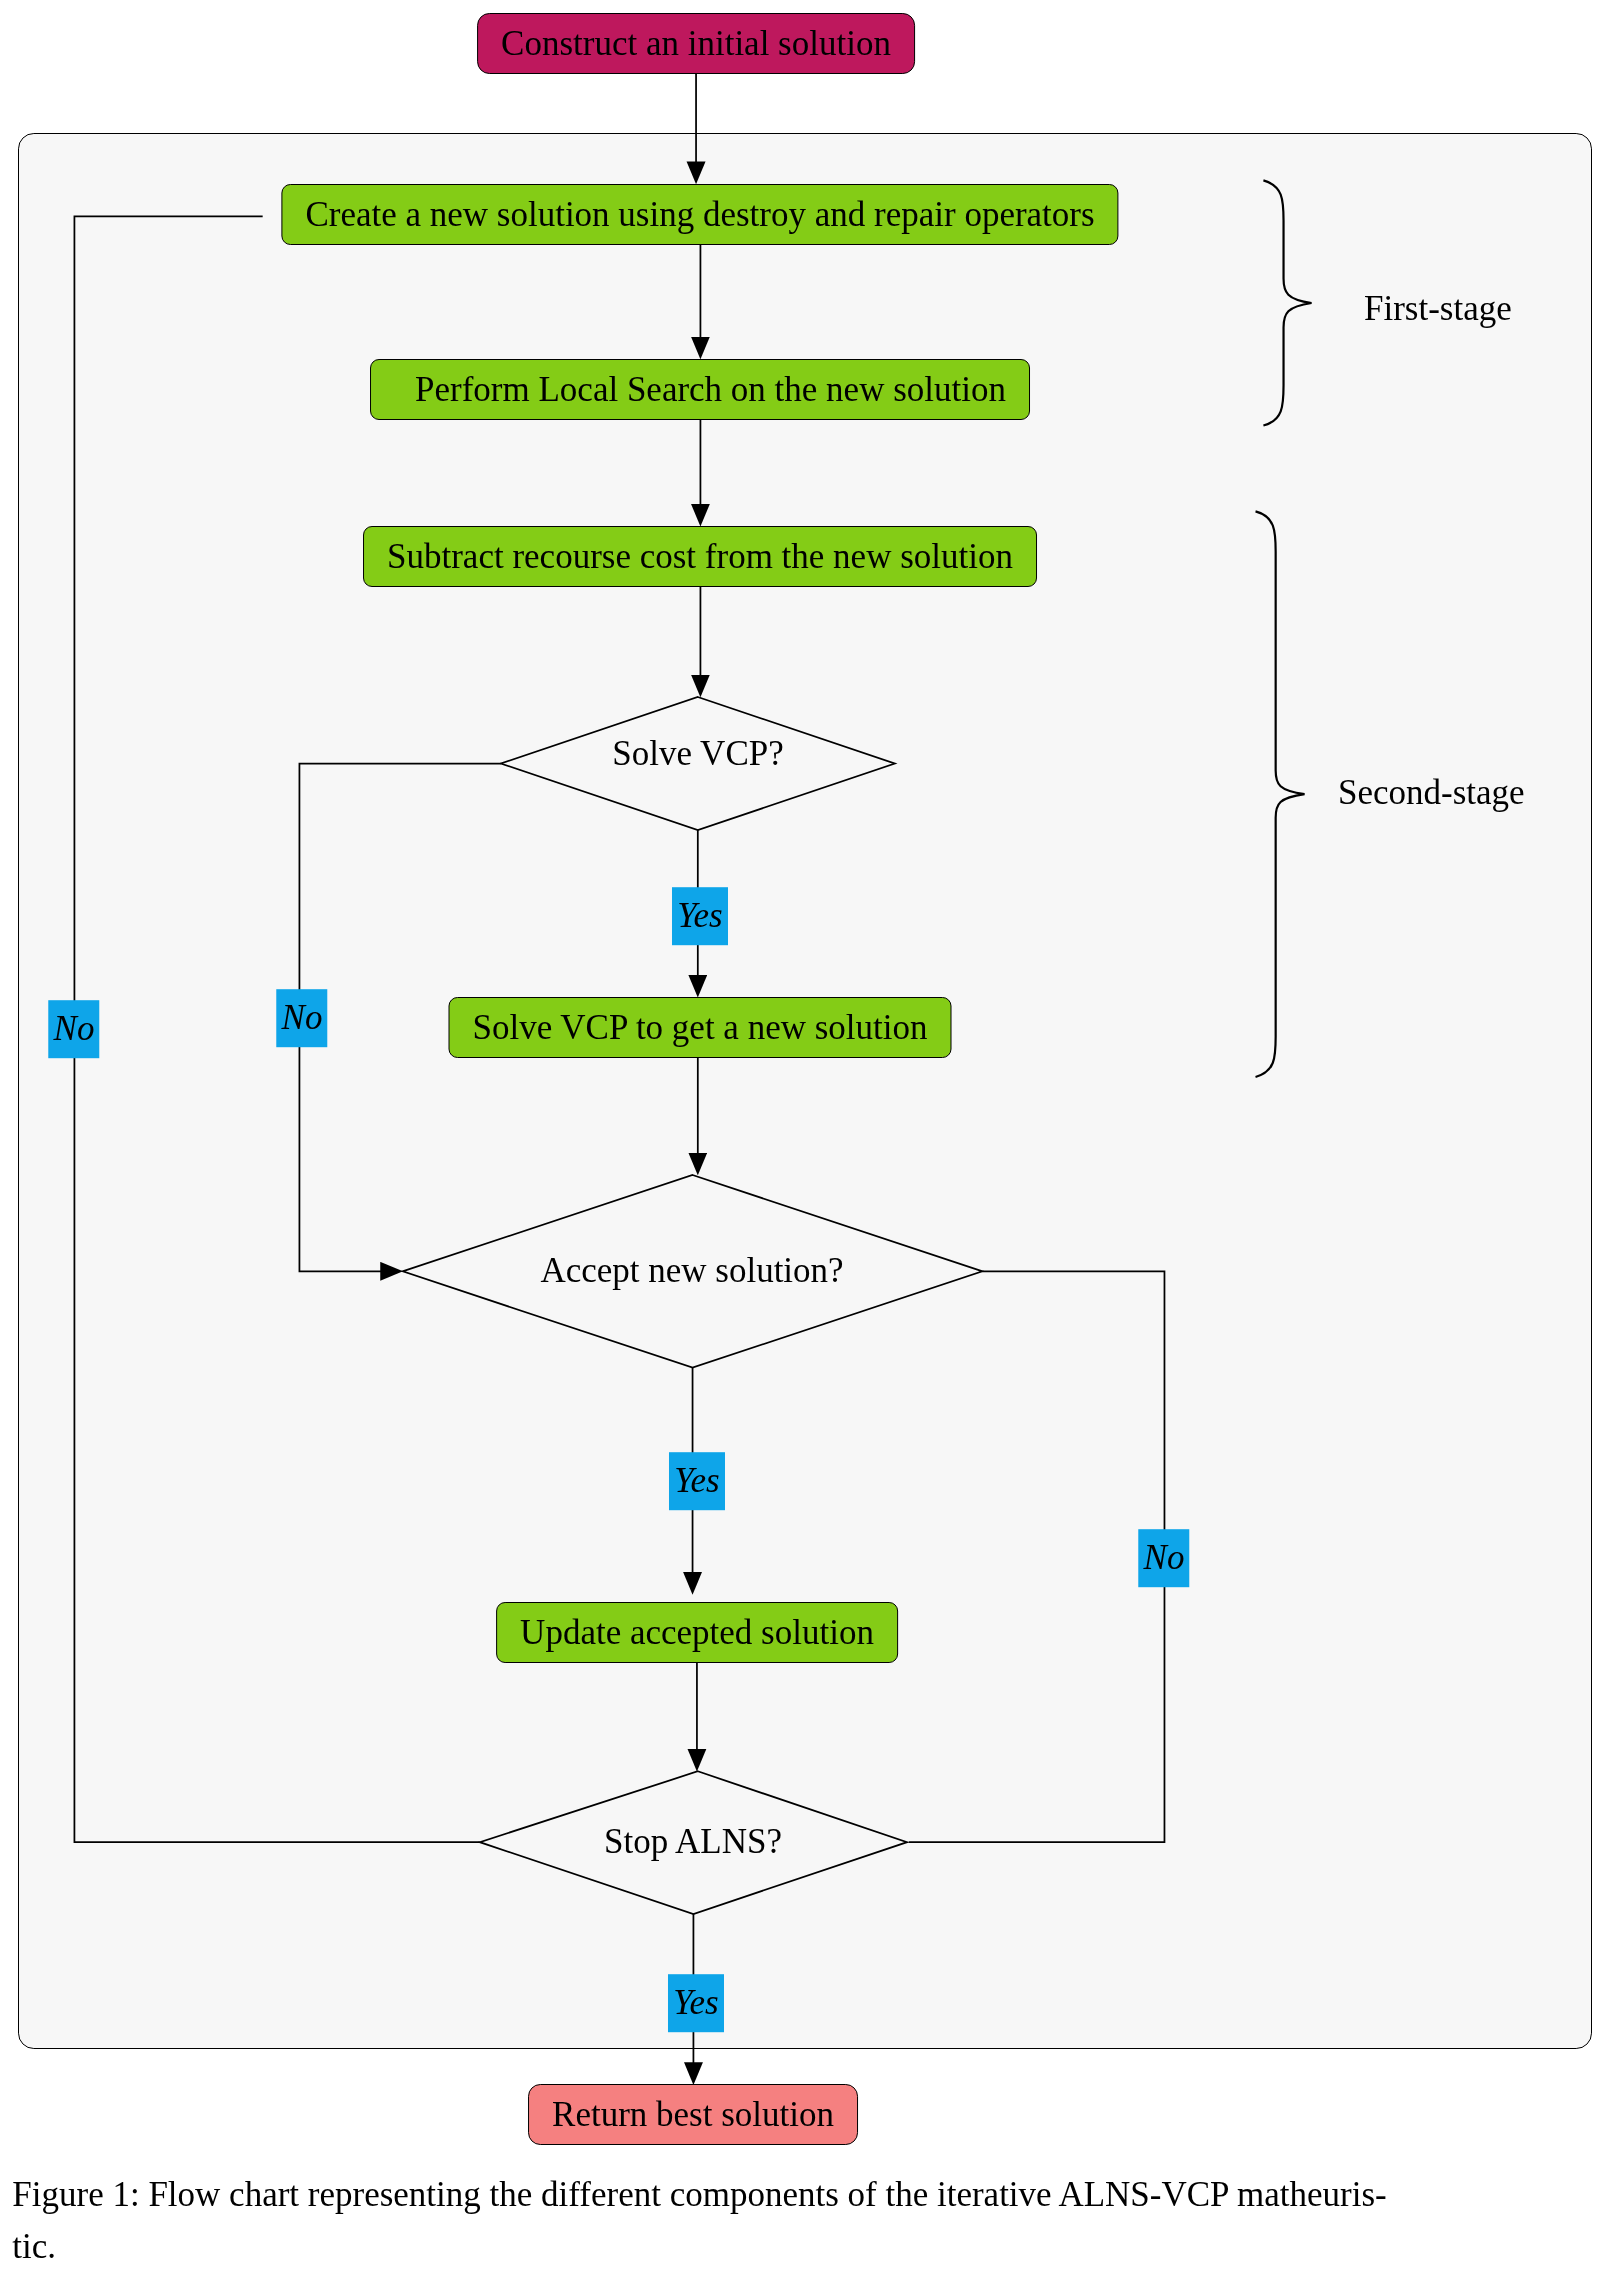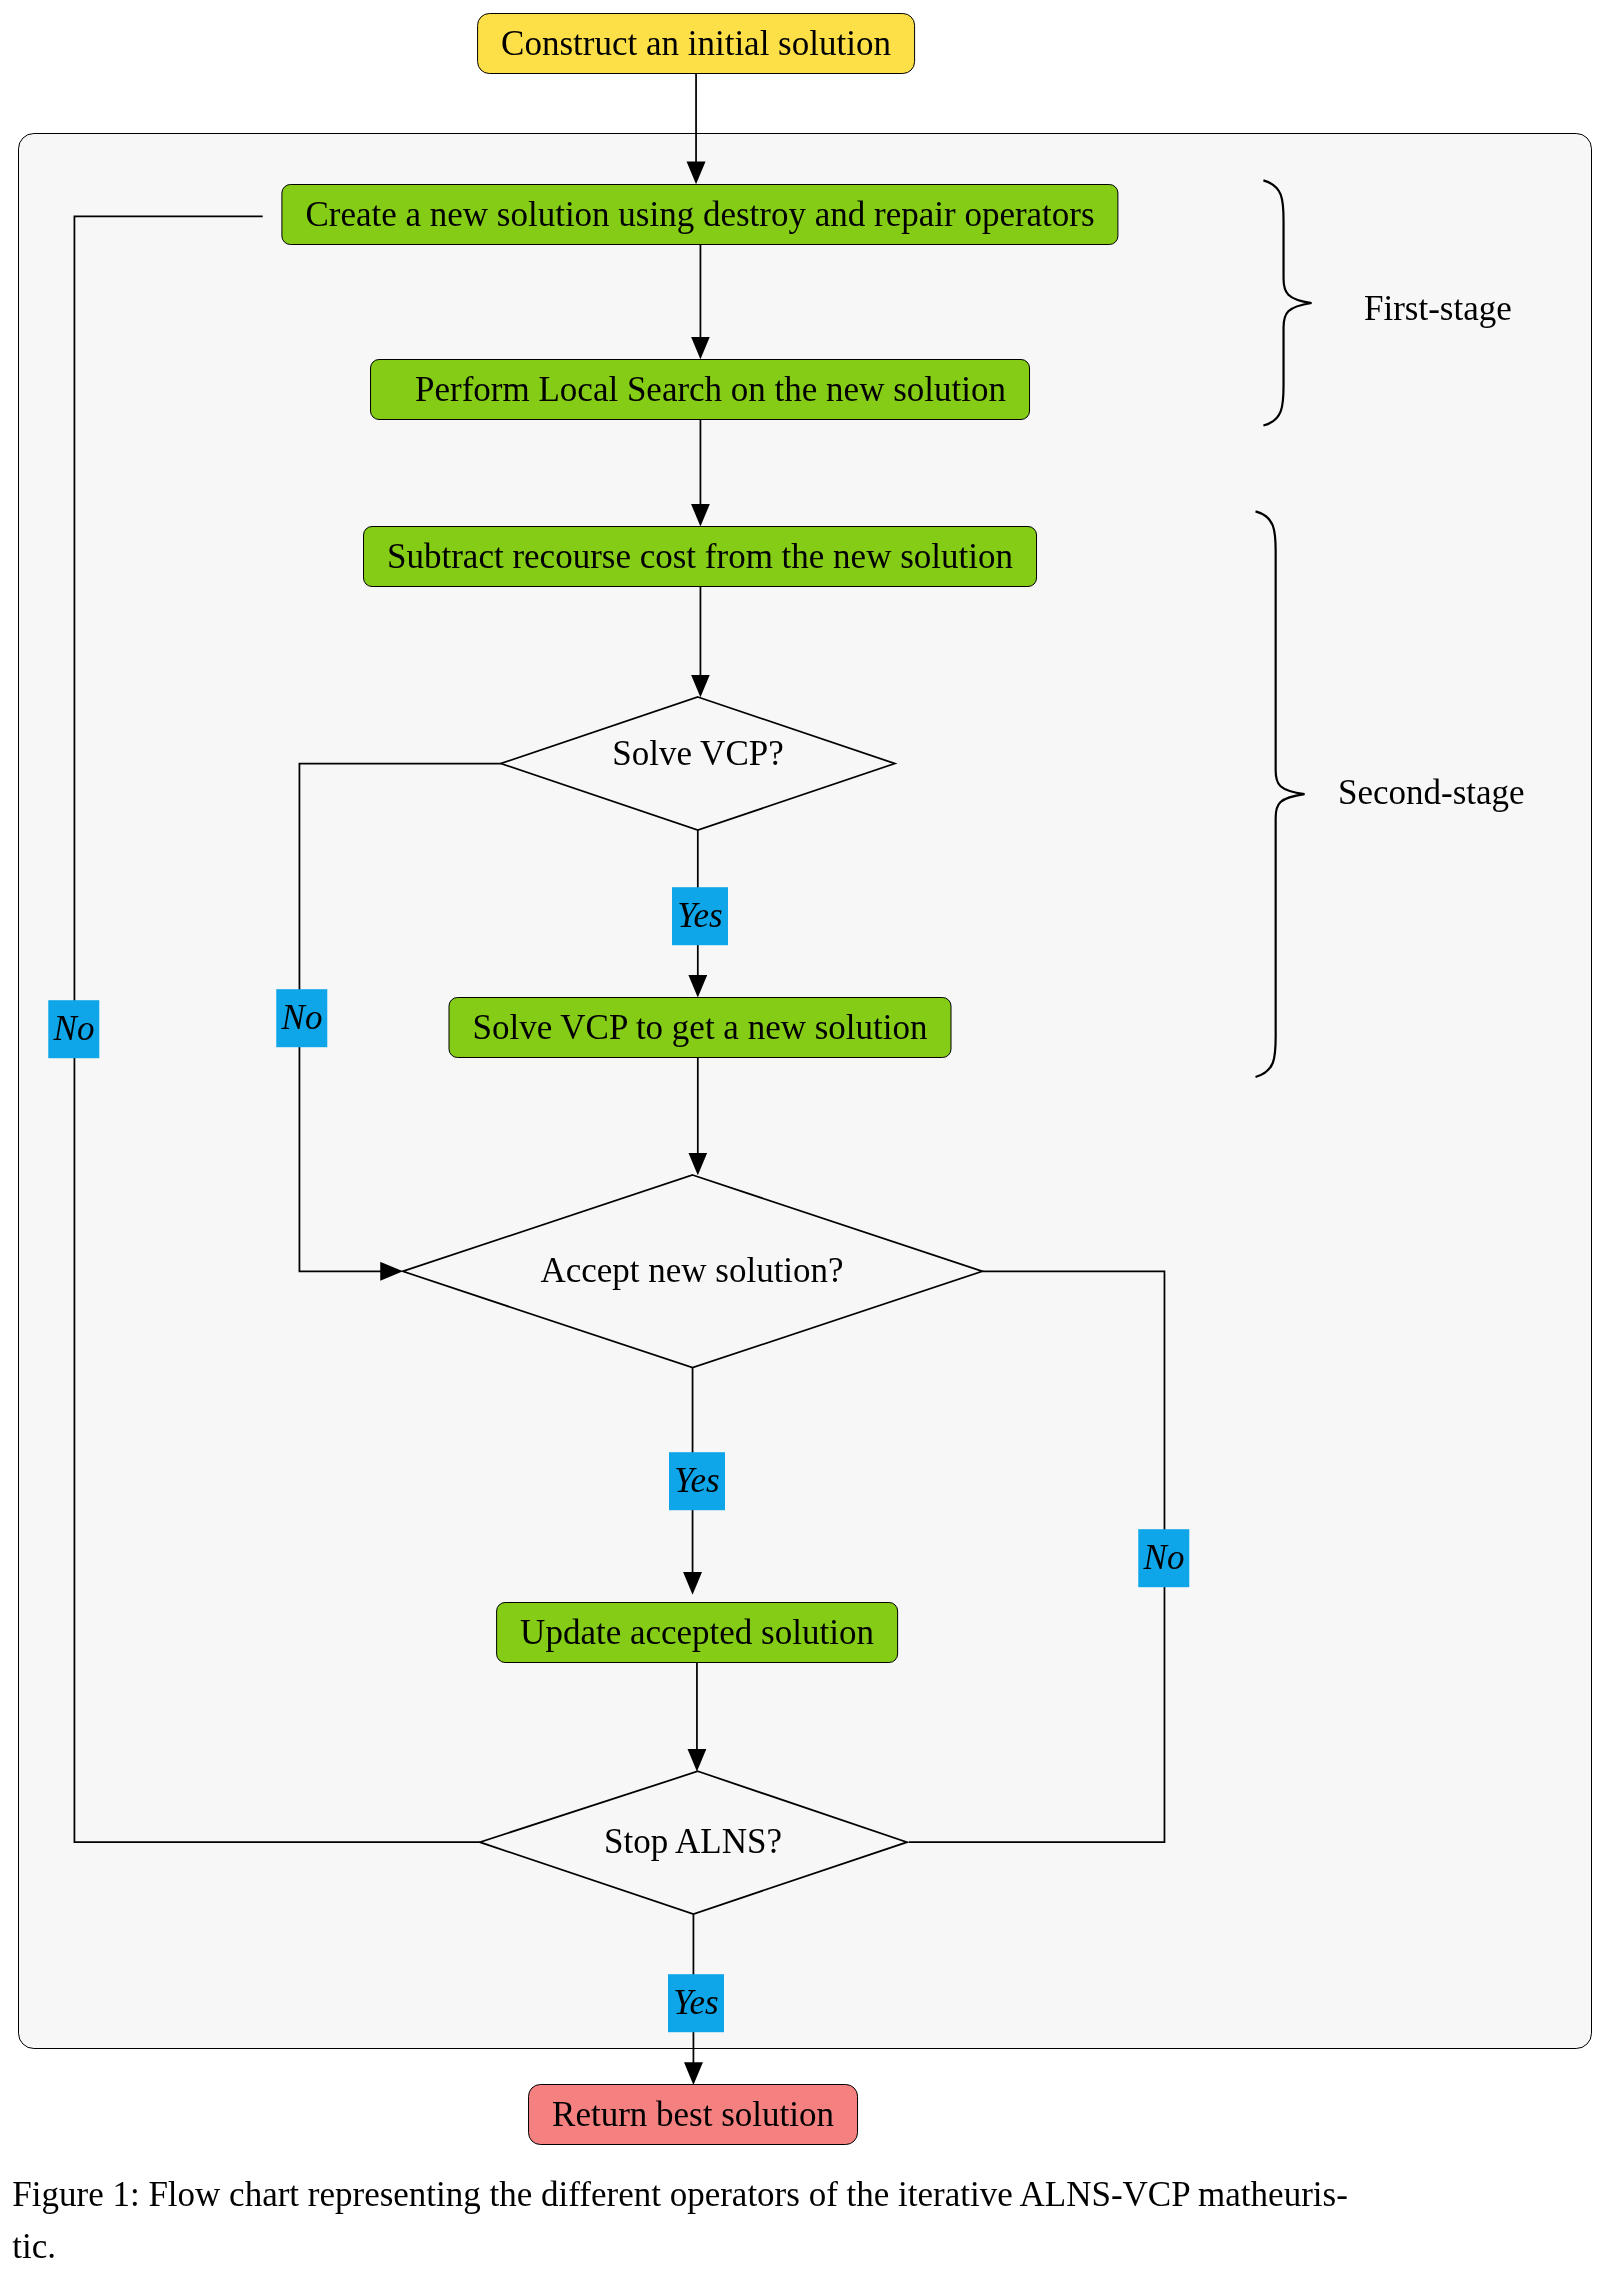--- a/index.html
+++ b/index.html
@@ -136,21 +136,21 @@
                C1466,334 1470,342 1498,346
                C1470,350 1466,358 1466,374 L1466,440
                C1466,464 1465,480 1443,486"></path>
       <path d="M1434,584 C1456,590 1457,606 1457,630 L1457,880
                C1457,896 1461,903 1490,907
                C1461,911 1457,918 1457,934 L1457,1184
                C1457,1208 1456,1224 1434,1230"></path>
     </g>
   </svg>
 
-  <div class="node start" style="background: #fde047;">Construct an initial solution</div>
+  <div class="node start" style="background: #be185d;">Construct an initial solution</div>
   <div class="node create">Create a new solution using destroy and repair operators</div>
   <div class="node local">Perform Local Search on the new solution</div>
   <div class="node subtract">Subtract recourse cost from the new solution</div>
   <div class="node solve2">Solve VCP to get a new solution</div>
   <div class="node update">Update accepted solution</div>
   <div class="node return" style="background: rgb(245, 128, 128);">Return best solution</div>
 
   <div class="dlabel d1">Solve VCP?</div>
   <div class="dlabel d2">Accept new solution?</div>
   <div class="dlabel d3">Stop ALNS?</div>
@@ -159,18 +159,18 @@
   <div class="elabel no-inner">No</div>
   <div class="elabel no-outer">No</div>
   <div class="elabel yes2">Yes</div>
   <div class="elabel no-right">No</div>
   <div class="elabel yes3">Yes</div>
 
   <div class="stage first">First-stage</div>
   <div class="stage second">Second-stage</div>
 
   <div class="caption">
-    <div>Figure 1: Flow chart representing the different operators of the iterative ALNS-VCP matheuris-</div>
+    <div>Figure 1: Flow chart representing the different components of the iterative ALNS-VCP matheuris-</div>
     <div>tic.</div>
   </div>
 
 </div>
 
 
 </body></html>

